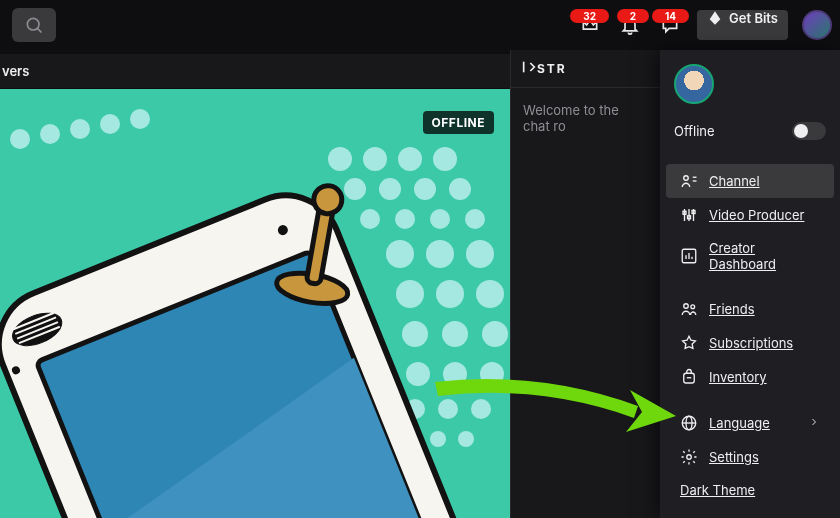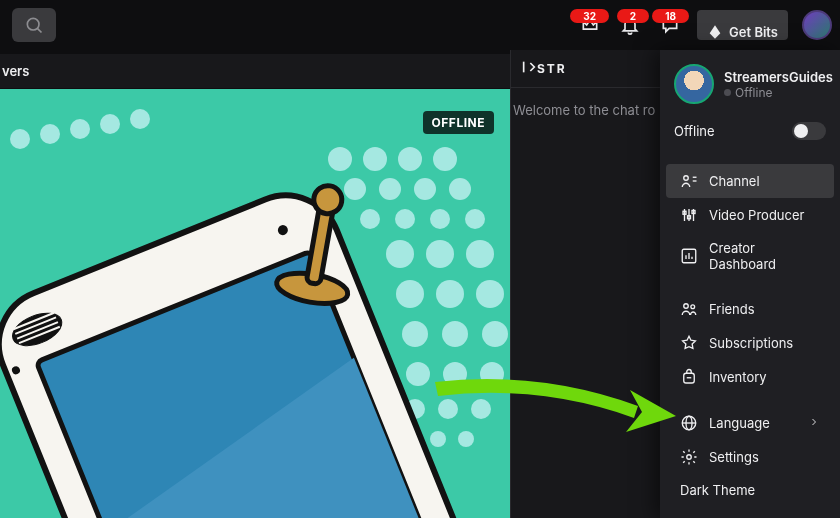--- a/index.html
+++ b/index.html
@@ -4,42 +4,42 @@
 <style>
   * { box-sizing: border-box; margin: 0; padding: 0; }
   html, body { width: 840px; height: 518px; overflow: hidden; font-family: Inter, "Helvetica Neue", Arial, sans-serif; background:#0e0e10; color:#efeff1; }
   .top-bar { position:absolute; top:0; left:0; right:0; height:50px; display:flex; align-items:center; }
   .search-box { width:44px; height:34px; background:#3a3a3d; border-radius:6px; display:flex; align-items:center; justify-content:center; margin-left:12px; }
   .search-box svg { width:20px; height:20px; stroke:#8d8d91; fill:none; stroke-width:2; }
   .top-right { position:absolute; right:8px; top:0; height:50px; display:flex; align-items:center; gap:14px; }
   .icon-btn { position:relative; width:26px; height:26px; display:flex; align-items:center; justify-content:center; cursor:pointer; }
   .icon-btn svg { width:20px; height:20px; stroke:#e7e7ea; fill:none; stroke-width:2; }
   .badge { position:absolute; top:-3px; right:-6px; background:#e91916; color:#fff; font-size:10px; font-weight:700; border-radius:8px; padding:1px 13px; line-height:12px; }
-  .bits-btn { height:30px; padding:0 10px; background:#3a3a3d; border-radius:4px; display:flex; align-items:flex-end; gap:6px; font-size:13px; font-weight:600; color:#efeff1; cursor:pointer; }
+  .bits-btn { height:30px; padding:0 10px; background:#3a3a3d; border-radius:4px; display:flex; align-items:flex-start; gap:6px; font-size:13px; font-weight:600; color:#efeff1; cursor:pointer; }
   .bits-btn svg { width:16px; height:16px; fill:#efeff1; }
   .avatar-sm { width:30px; height:30px; border-radius:50%; background:linear-gradient(135deg,#6f3cbd 0%, #2b7a6f 100%); border:2px solid #4d3b7a; }
   .followers-row { position:absolute; top:54px; left:0; width:510px; height:34px; background:#18181b; display:flex; align-items:center; padding-left:2px; font-size:13px; font-weight:600; }
   .video { position:absolute; top:89px; left:0; width:510px; height:429px; overflow:hidden; background:#3cc9a7; }
   .offline { position:absolute; top:22px; right:16px; background:rgba(0,0,0,.75); color:#fff; font-size:12px; font-weight:700; letter-spacing:.5px; padding:4px 9px; border-radius:4px; }
   .chat-col { position:absolute; top:50px; left:510px; width:150px; height:468px; background:#18181b; border-left:1px solid #2a2a2e; }
   .chat-head { height:38px; border-bottom:1px solid #2a2a2e; display:flex; align-items:center; padding:0 10px; justify-content:flex-start; }
   .chat-head svg { width:16px; height:16px; stroke:#efeff1; fill:none; stroke-width:2.5; }
   .chat-title { font-size:12px; font-weight:700; letter-spacing:2px; }
-  .chat-body { padding:14px 2px; font-size:13px; color:#8d8d93; }
+  .chat-body { padding:14px 12px; font-size:13px; color:#8d8d93; }
   .menu { position:absolute; top:50px; right:0; width:180px; height:468px; background:#1f1f23; box-shadow:-6px 0 18px rgba(0,0,0,.5); display:flex; flex-direction:column; padding:14px 0; overflow-y:auto; }
   .menu-header { display:flex; gap:10px; padding:0 14px 12px; align-items:center; }
   .avatar-md { width:40px; height:40px; border-radius:50%; background:radial-gradient(circle at 50% 40%, #f2d6b8 0 35%, #3566a0 35% 100%); border:2px solid #17a673; flex-shrink:0; }
   .menu-user { font-size:13px; font-weight:600; }
   .menu-status { font-size:12px; color:#8d8d93; display:flex; align-items:center; gap:4px; }
   .menu-status::before { content:""; width:7px; height:7px; border-radius:50%; background:#4c4c52; display:inline-block; }
   .online-row { display:flex; align-items:center; justify-content:space-between; padding:6px 14px 12px; font-size:13px; }
   .toggle { width:34px; height:18px; border-radius:9px; background:#3a3a3d; position:relative; cursor:pointer; }
   .toggle::after { content:""; position:absolute; width:14px; height:14px; border-radius:50%; background:#efeff1; top:2px; left:2px; }
   .sep { height:1px; background:#34343a; margin:6px 14px; }
-  .menu-item { display:flex; align-items:center; gap:11px; padding:8px 14px; font-size:13px; color:#efeff1; cursor:pointer; border-radius:4px; margin:0 6px; }
+  .menu-item { display:flex; align-items:center; gap:11px; padding:8px 14px; font-size:13px; color:#efeff1; cursor:pointer; border-radius:4px; margin:0 6px;text-decoration:underline; }
   .menu-item.active { background:#3a3a3d; }
   .menu-item svg { width:18px; height:18px; stroke:#efeff1; fill:none; stroke-width:1.8; flex-shrink:0; }
   .menu-item .chev { margin-left:auto; }
   .menu-item .chev svg { width:12px; height:12px; }
   
   .dotfield circle { fill:#a5e8e1; }
   .phone-body { fill:#f7f5f0; stroke:#121212; stroke-width:6; }
   .phone-screen { fill:#2e86b5; stroke:#121212; stroke-width:5; }
   .toggle-stick { fill:#c7963d; stroke:#121212; stroke-width:5; }
   
@@ -68,21 +68,21 @@
       <svg viewBox="0 0 24 24">
           <path d="M6 17 V11 a6 6 0 0 1 12 0 v6 l2 2 H4z"></path>
           <path d="M10 21 a2 2 0 0 0 4 0"></path>
         </svg>
       <span class="badge">2</span>
     </div>
     <div class="icon-btn">
       <svg viewBox="0 0 24 24">
           <path d="M4 4 h16 v12 h-9 l-4 4 v-4 H4z"></path>
         </svg>
-      <span class="badge">18</span>
+      <span class="badge">14</span>
     </div>
     <div class="bits-btn">
       <svg viewBox="0 0 24 24">
           <path d="M12 2 L20 14 L12 22 L4 14 Z"></path>
         </svg>
       <span>Get Bits</span>
     </div>
     <div class="avatar-sm"></div>
   </div>
 </div>
@@ -169,24 +169,20 @@
         </svg>
     </span>
     <span class="chat-title">STR</span>
   </div>
   <div class="chat-body">Welcome to the chat ro</div>
 </div>
 
 <div class="menu">
   <div class="menu-header">
     <div class="avatar-md"></div>
-    <div>
-      <div class="menu-user">StreamersGuides</div>
-      <div class="menu-status">Offline</div>
-    </div>
   </div>
   <div class="online-row">
     <span>Offline</span>
     <div class="toggle"></div>
   </div>
   <div class="sep"></div>
 
   <div class="menu-item active">
     <svg viewBox="0 0 24 24">
         <circle cx="8" cy="8" r="3"></circle>

